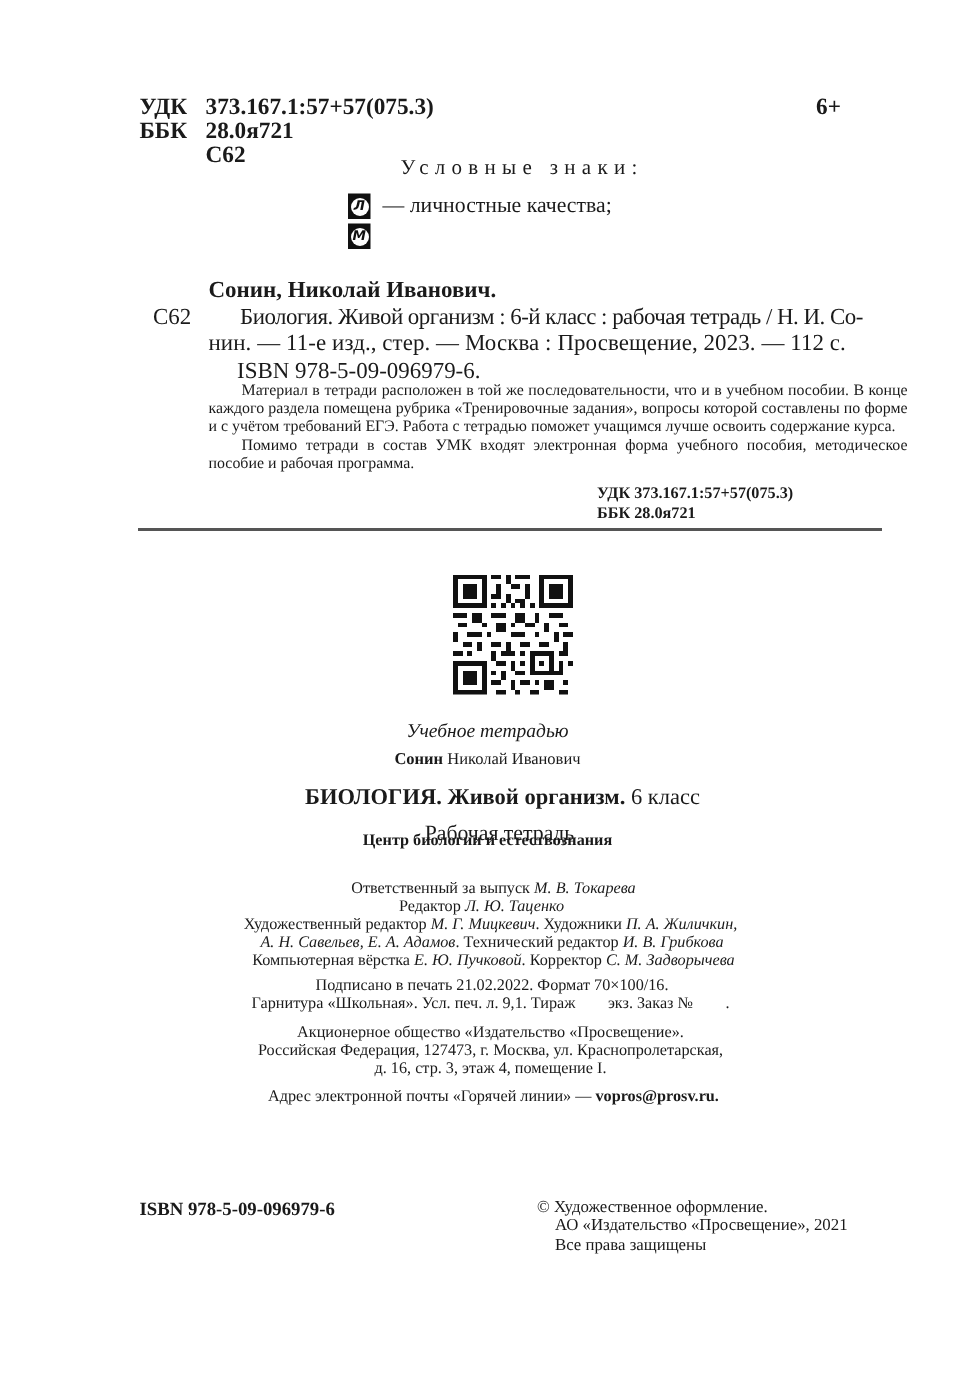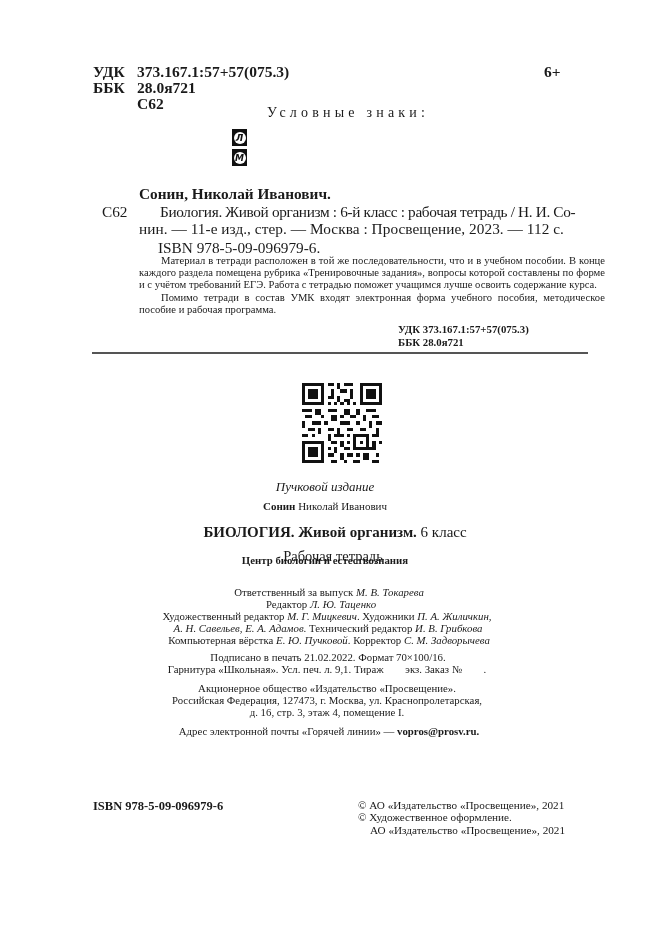--- a/index.html
+++ b/index.html
@@ -154,20 +154,21 @@
     <span class="lbl"></span><span>С62</span>
   </div>
 </div>
 <div class="abs age" style="left:544px; top:63px;">6+</div>
 
 <div class="abs legend-title" style="left:267px; top:105px;">Условные знаки:</div>
 <div class="abs legend-row" style="left:232px; top:129px;">
   <span class="legend-icon">
       <span>Л</span>
     </span>
+  <span>— личностные качества;</span>
 </div>
 <div class="abs legend-row" style="left:232px; top:149px;">
   <span class="legend-icon">
       <span>М</span>
     </span>
 </div>
 
 <div class="abs bib bib-author" style="left:139px; top:185px;">Сонин, Николай Иванович.</div>
 <div class="abs bib" style="left:102px; top:203px;">С62</div>
 <div class="abs bib" style="left:160px; top:203px; letter-spacing:-0.35px;">Биология. Живой организм : 6-й класс : рабочая тетрадь / Н. И. Со-</div>
@@ -264,21 +265,21 @@
       <rect x="17" y="22" width="1" height="1"></rect>
       <rect x="19" y="22" width="2" height="2"></rect>
       <rect x="23" y="22" width="1" height="1"></rect>
     <rect x="9" y="24" width="2" height="1"></rect>
       <rect x="13" y="24" width="1" height="1"></rect>
       <rect x="16" y="24" width="2" height="1"></rect>
       <rect x="22" y="24" width="2" height="1"></rect>
   </g>
 </svg>
 
-<div class="center edu">Пучковой издание</div>
+<div class="center edu">Учебное тетрадью</div>
 <div class="center author2">
   <b>Сонин</b> <span>Николай Иванович</span>
 </div>
 <div class="center title2">
   <b>БИОЛОГИЯ. Живой организм.</b> <span>6 класс</span>
 </div>
 <div class="center subtitle2">Рабочая тетрадь</div>
 
 <div class="center imprint" style="top:554px;font-weight:bold;">Центр биологии и естествознания</div>
 <div class="center imprint" style="top:586px; left:4px;">
@@ -303,16 +304,16 @@
 <div class="center imprint" style="top:682px; left:2px;">Акционерное общество «Издательство «Просвещение».</div>
 <div class="center imprint" style="top:694px; left:2px;">Российская Федерация, 127473, г. Москва, ул. Краснопролетарская,</div>
 <div class="center imprint" style="top:706px; left:2px;">д. 16, стр. 3, этаж 4, помещение I.</div>
 
 <div class="center imprint email" style="top:725px; left:4px;">
   <span>Адрес электронной почты «Горячей линии» —</span> <b>vopros@prosv.ru.</b>
 </div>
 
 <div class="abs isbn-bottom" style="left:93px; top:799px;">ISBN 978-5-09-096979-6</div>
 <div class="abs copyright" style="left:358px; top:799px;">
-  <div>© АО «Издательство «Просвещение», 2021</div>
   <div>© Художественное оформление.</div>
   <div class="ind">АО «Издательство «Просвещение», 2021</div>
+  <div class="ind">Все права защищены</div>
 </div>
 
 </body></html>

